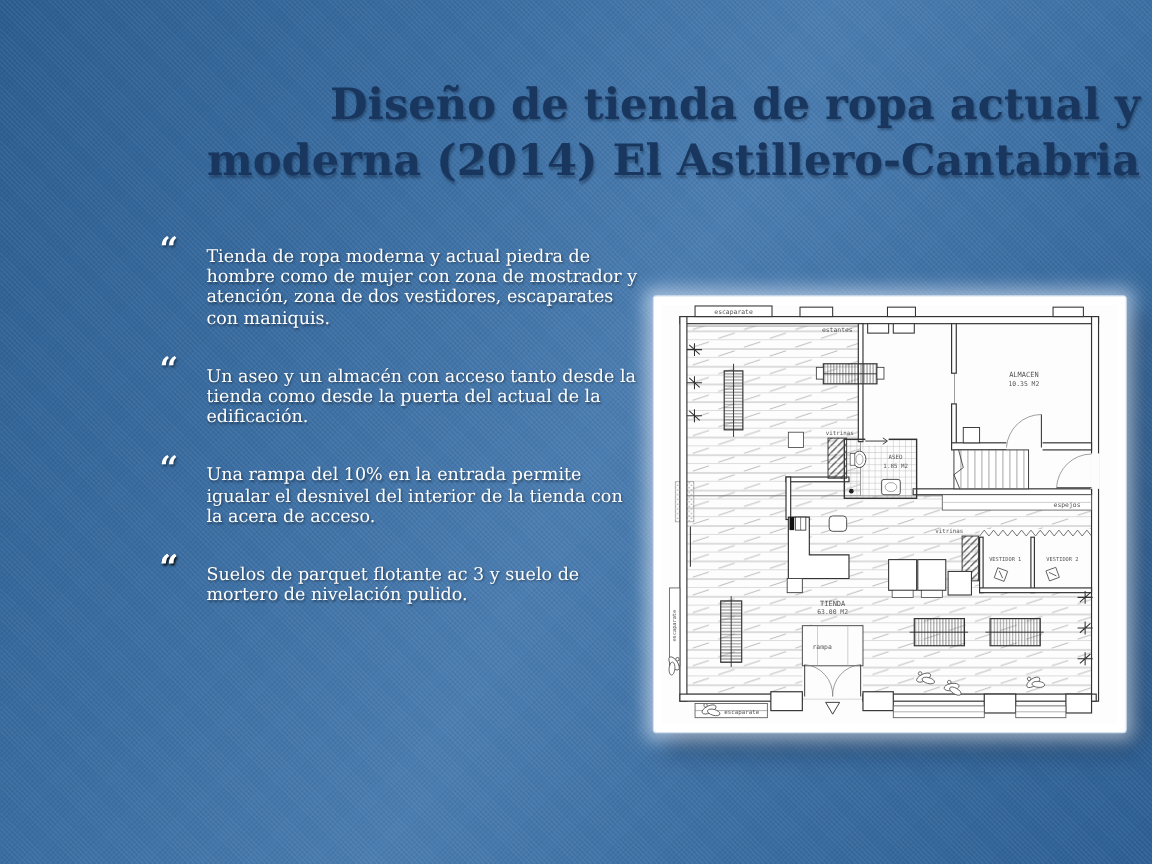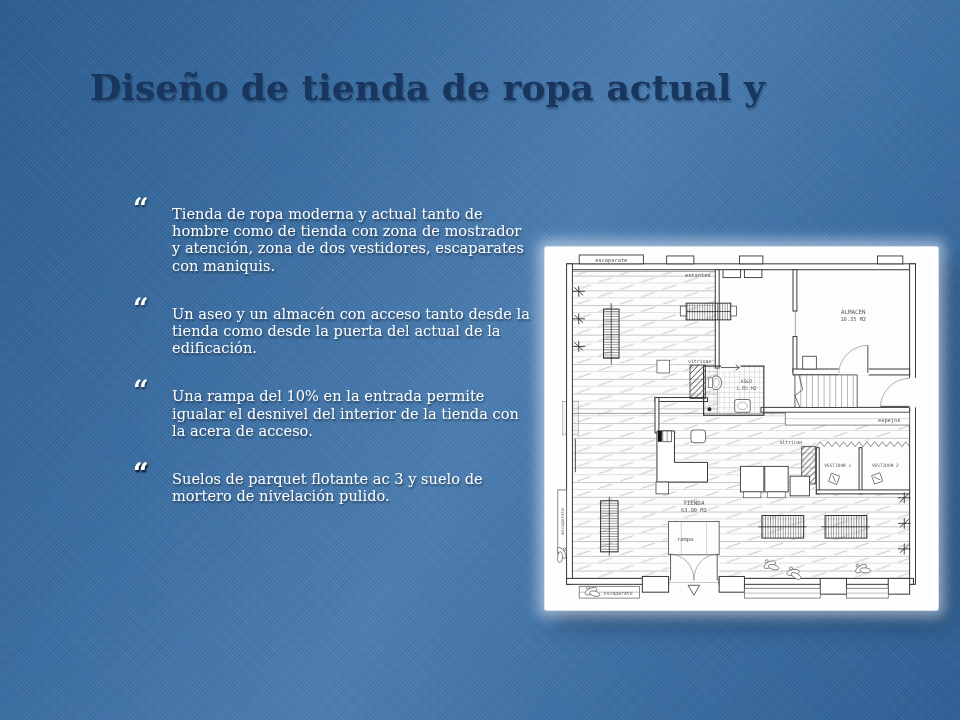--- a/index.html
+++ b/index.html
@@ -6,21 +6,21 @@
   .slide{
     position:relative;width:960px;height:720px;overflow:hidden;
     font-family:"DejaVu Serif","Liberation Serif",serif;
     background:
       repeating-linear-gradient(45deg, rgba(255,255,255,0.05) 0 1px, transparent 1px 3px),
       repeating-linear-gradient(-45deg, rgba(0,0,0,0.045) 0 1px, transparent 1px 3px),
       linear-gradient(118deg,#2c5d91 0%,#3a6da1 28%,#4b7db1 52%,#3a6da1 75%,#2e6095 100%);
   }
   .title{
     position:absolute;top:64px;left:90px;right:10px;margin:0;
-    text-align:left;font-size:36px;line-height:47px;font-weight:bold;
+    text-align:right;font-size:36px;line-height:47px;font-weight:bold;
     color:#18365e;text-shadow:1px 2px 2px rgba(10,20,40,0.35);
   }
   ul.bullets{
     position:absolute;left:133px;top:205px;width:400px;margin:0;padding:0;list-style:none;
   }
   ul.bullets li{
     position:relative;padding-left:39px;margin:0 0 31px 0;
     color:#ffffff;font-size:14.6px;line-height:17.2px;
     text-shadow:1px 1.5px 2px rgba(0,0,0,0.45);
   }
@@ -34,24 +34,24 @@
     box-shadow:0 0 0 1px #d3e2f0, 0 0 14px 7px rgba(230,242,255,0.6), 10px 12px 24px rgba(6,22,46,0.55);
   }
   .photo-frame svg{display:block;background:#fdfdfd;}
   svg text{font-family:"DejaVu Sans Mono","Liberation Mono",monospace;fill:#555;}
 </style>
 </head>
 <body>
 
 <div class="slide">
 
-  <h1 class="title"><span>Diseño de tienda de ropa actual y</span><br></h1>
+  <h1 class="title"><span>Diseño de tienda de ropa actual y</span><br><span>moderna (2014) El Astillero-Cantabria</span></h1>
 
   <ul class="bullets">
-    <li><span class="q">“</span><span>Tienda de ropa moderna y actual tanto de hombre como de tienda con zona de mostrador y atención, zona de dos vestidores, escaparates con maniquis.</span></li>
+    <li><span class="q">“</span><span>Tienda de ropa moderna y actual piedra de hombre como de mujer con zona de mostrador y atención, zona de dos vestidores, escaparates con maniquis.</span></li>
     <li><span class="q">“</span><span>Un aseo y un almacén con acceso tanto desde la tienda como desde la puerta del actual de la edificación.</span></li>
     <li><span class="q">“</span><span>Una rampa del 10% en la entrada permite igualar el desnivel del interior de la tienda con la acera de acceso.</span></li>
     <li><span class="q">“</span></li>
     <li><span class="q">“</span></li>
     <li><span class="q">“</span><span>Suelos de parquet flotante ac 3 y suelo de mortero de nivelación pulido.</span></li>
   </ul>
 
   <div class="photo-frame">
     <svg width="379" height="349" viewBox="0 0 390 355" preserveAspectRatio="none">
       <defs>

